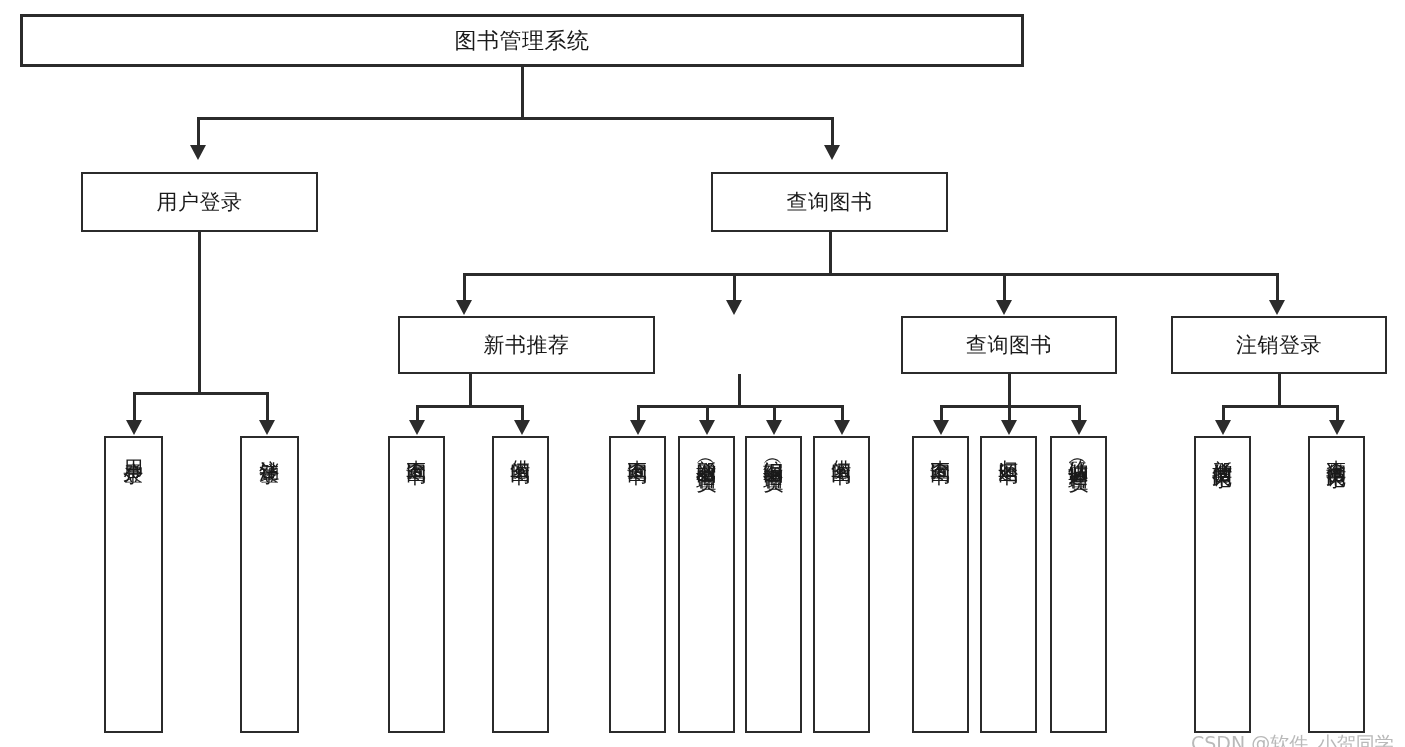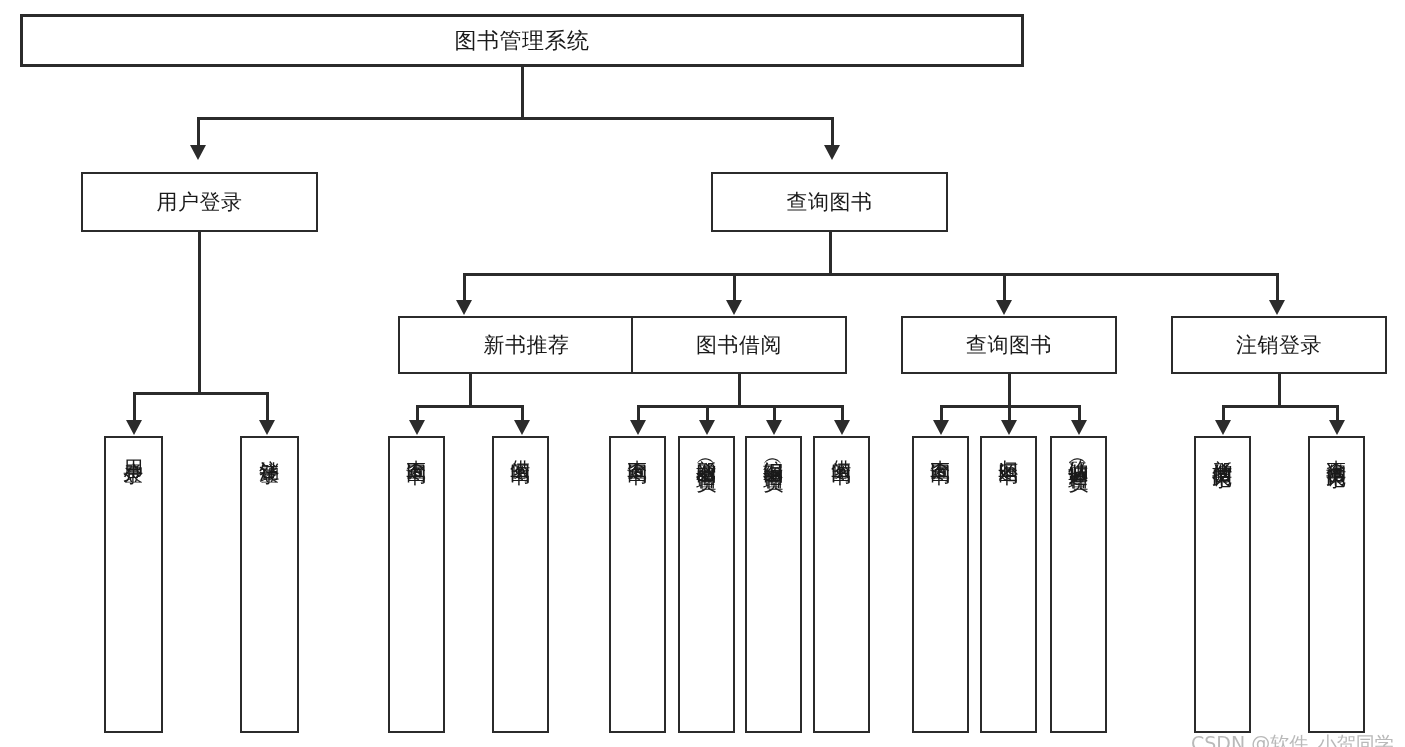--- a/index.html
+++ b/index.html
@@ -124,23 +124,20 @@
   <div class="vline" style="left:733px; top:273px; height:28px;"></div>
   <div class="arrow" style="left:726px; top:300px;"></div>
   <div class="vline" style="left:1003px; top:273px; height:28px;"></div>
   <div class="arrow" style="left:996px; top:300px;"></div>
   <div class="vline" style="left:1276px; top:273px; height:28px;"></div>
   <div class="arrow" style="left:1269px; top:300px;"></div>
 
   <div class="node level2" style="left:362px; top:316px; width:257px; height:58px;margin-left:36px;">
     <span class="label">新书推荐</span>
   </div>
-  <div class="node level2" style="left:631px; top:316px; width:216px; height:58px;">
-    <span class="label">图书借阅</span>
-  </div>
   <div class="node level2" style="left:901px; top:316px; width:216px; height:58px;">
     <span class="label">查询图书</span>
   </div>
   <div class="node level2" style="left:1171px; top:316px; width:216px; height:58px;">
     <span class="label">注销登录</span>
   </div>
 
   <div class="vline" style="left:469px; top:374px; height:31px;"></div>
   <div class="hline" style="left:416px; top:405px; width:106px;"></div>
   <div class="vline" style="left:416px; top:405px; height:17px;"></div>

